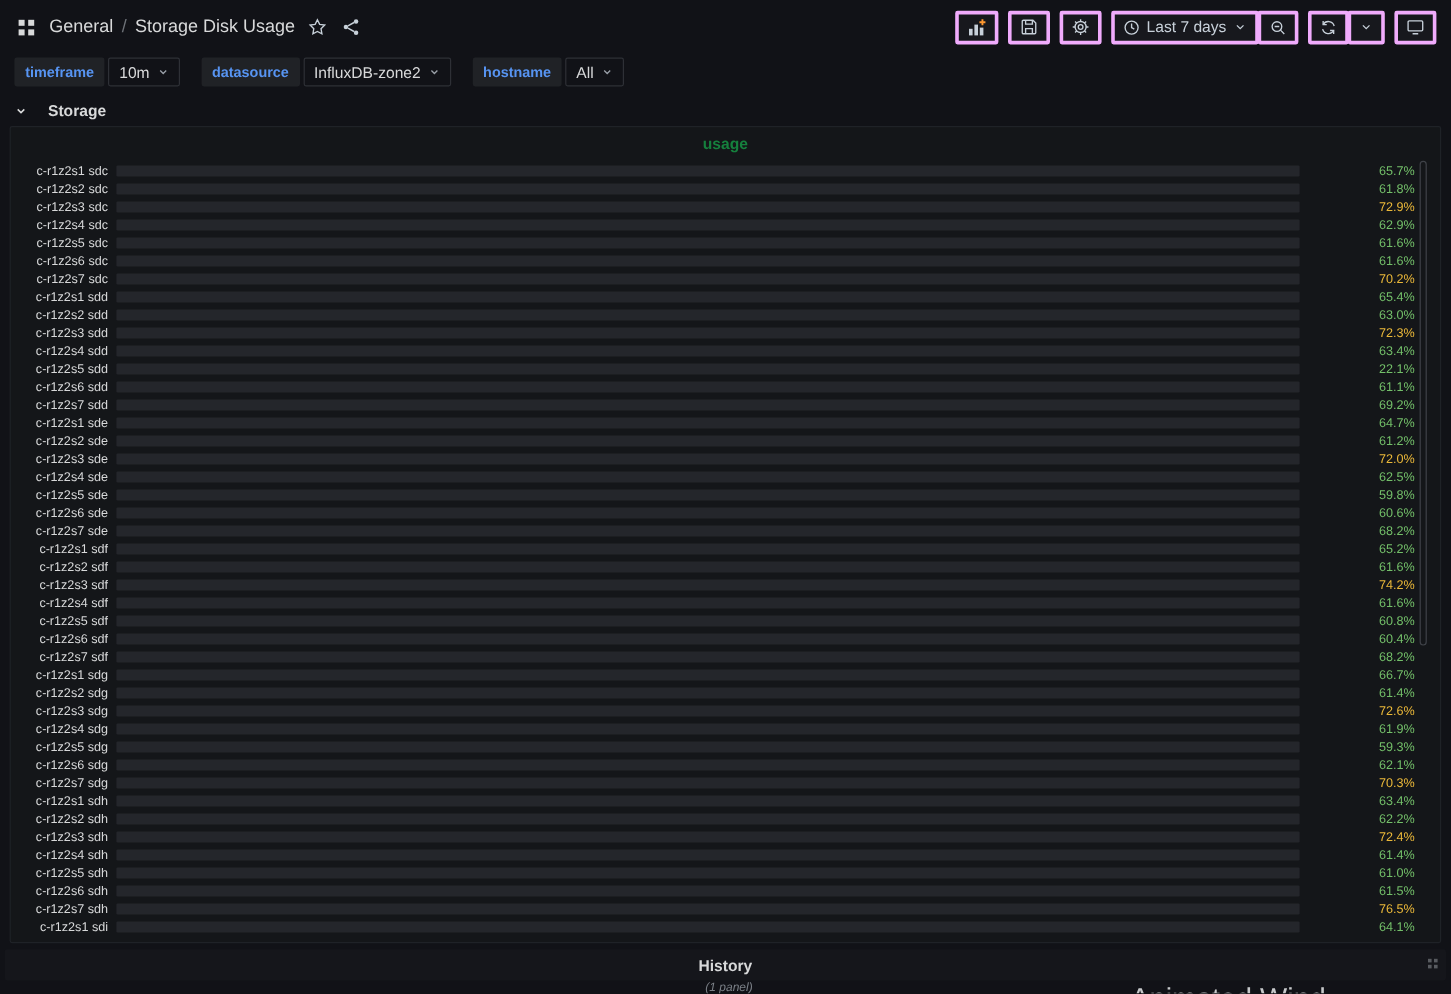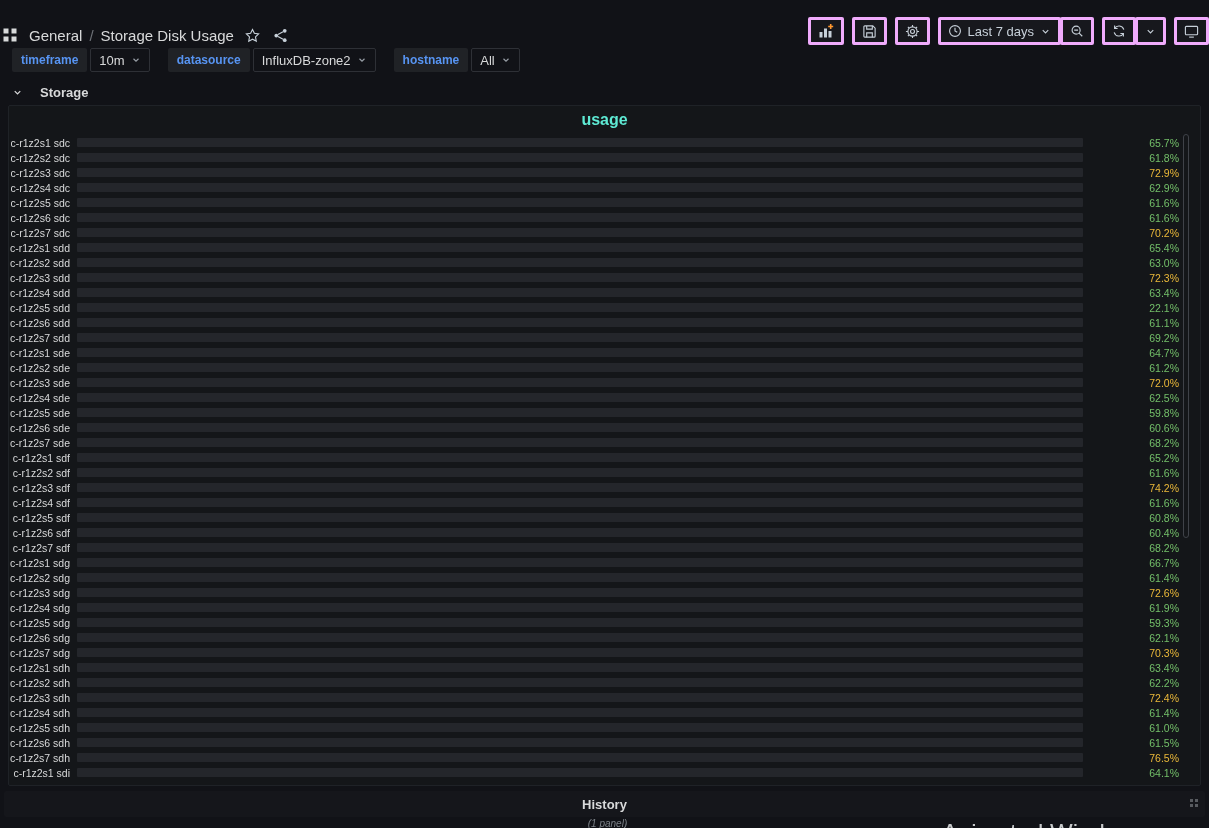--- a/index.html
+++ b/index.html
@@ -6,21 +6,21 @@
   html,body { width:1209px; height:828px; overflow:hidden; }
   body {
     background:#111217;
     color:#d8d9da;
     font-family:"Liberation Sans","DejaVu Sans",sans-serif;
     position:relative;
   }
   svg { display:block; }
 
   
-  .topnav { height:45px; display:flex; align-items:flex-end; justify-content:space-between; padding:0 0; }
+  .topnav { height:45px; display:flex; align-items:center; justify-content:space-between; padding:0 12px; }
   .nav-left { display:flex; align-items:center; gap:9px; }
   .breadcrumb { display:flex; align-items:center; gap:7px; font-size:15px; font-weight:500; }
   .breadcrumb .sep { color:#6e7278; font-weight:400; }
   .icon-btn { background:none; border:none; cursor:pointer; padding:2px; display:flex; align-items:center; }
   .nav-right { display:flex; align-items:center; gap:8px; }
   .navbtn {
     height:28px; min-width:30px; padding:0 7px;
     background:#17181d; border:3px solid #f0abfc; border-radius:2px;
     display:flex; align-items:center; justify-content:center; gap:6px;
     color:#c7d0d9; font-size:13px; font-weight:500; cursor:pointer;
@@ -50,22 +50,22 @@
     grid-template-columns:3px 3px; grid-template-rows:3px 3px; gap:2px; cursor:grab; }
   .drag-handle i { background:#585b60; }
 
   
   .panel {
     margin:0 8px; height:681px;
     background:#141619; border:1px solid #1f2227; border-radius:2px;
     position:relative; overflow:hidden;
   }
   .panel-title { height:27px; display:flex; align-items:center; justify-content:center;
-    font-size:16px; font-weight:600; color:#5eead4; cursor:pointer; }
-  .gauge-rows { padding-top:2px; }
+    font-size:13px; font-weight:600; color:#15803d; cursor:pointer; }
+  .gauge-rows { padding-top:2px;margin-left:20px; }
   .gauge-row { display:flex; align-items:center; height:15px; }
   .glabel { width:68px; flex:none; text-align:right; font-size:10.5px; color:#d8d9da;
     white-space:nowrap; padding-right:7px; letter-spacing:0; }
   .gtrack { flex:1; height:9px; background:#24262b; border-radius:1px; position:relative; margin-right:0; }
   .gfill { height:100%; border-radius:1px; position:relative; }
   .gfill.ok   { background:var(--green-fill); }
   .gfill.warn { background:var(--yellow-fill); }
   .gfill::after { content:""; position:absolute; right:0; top:0; bottom:0; width:2.5px; border-radius:1px; }
   .gfill.ok::after   { background:var(--green); }
   .gfill.warn::after { background:var(--yellow); }

